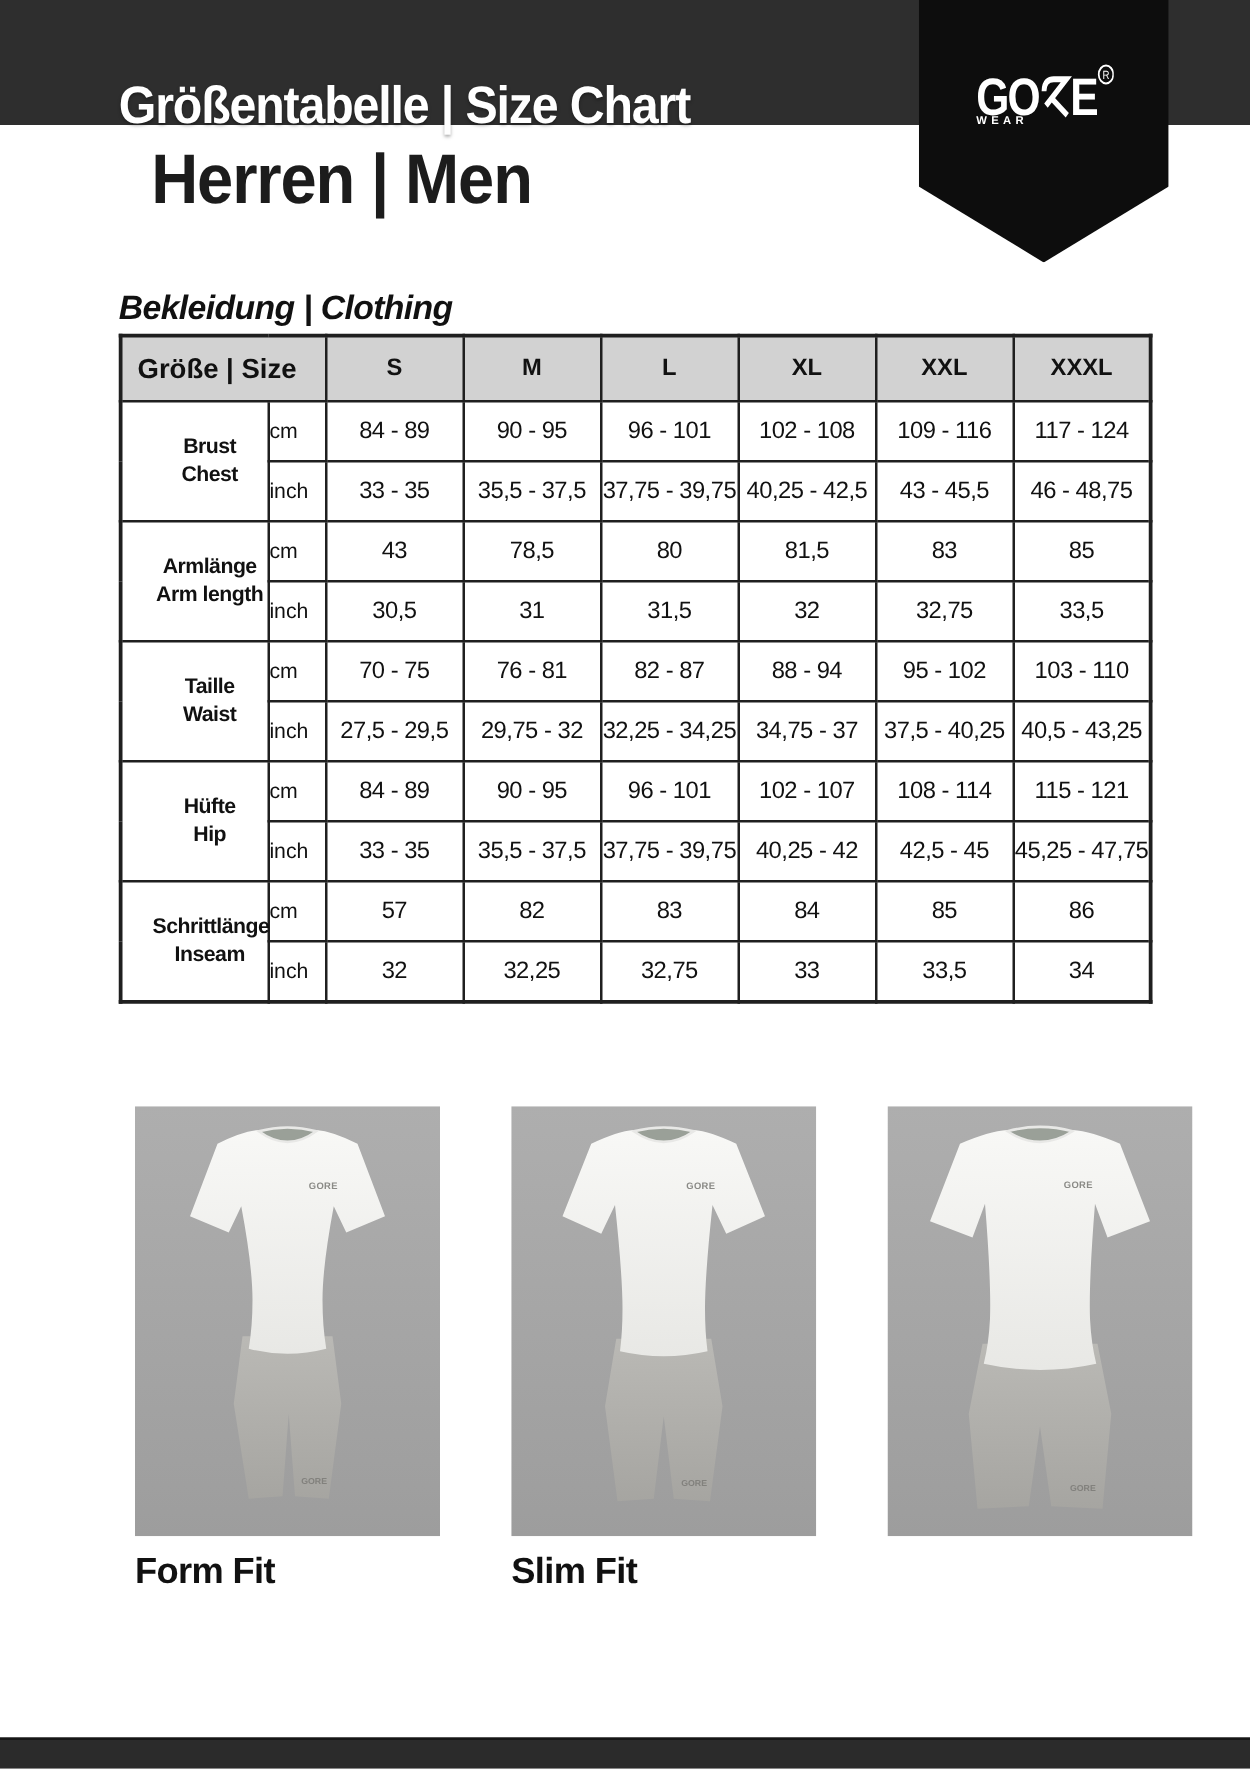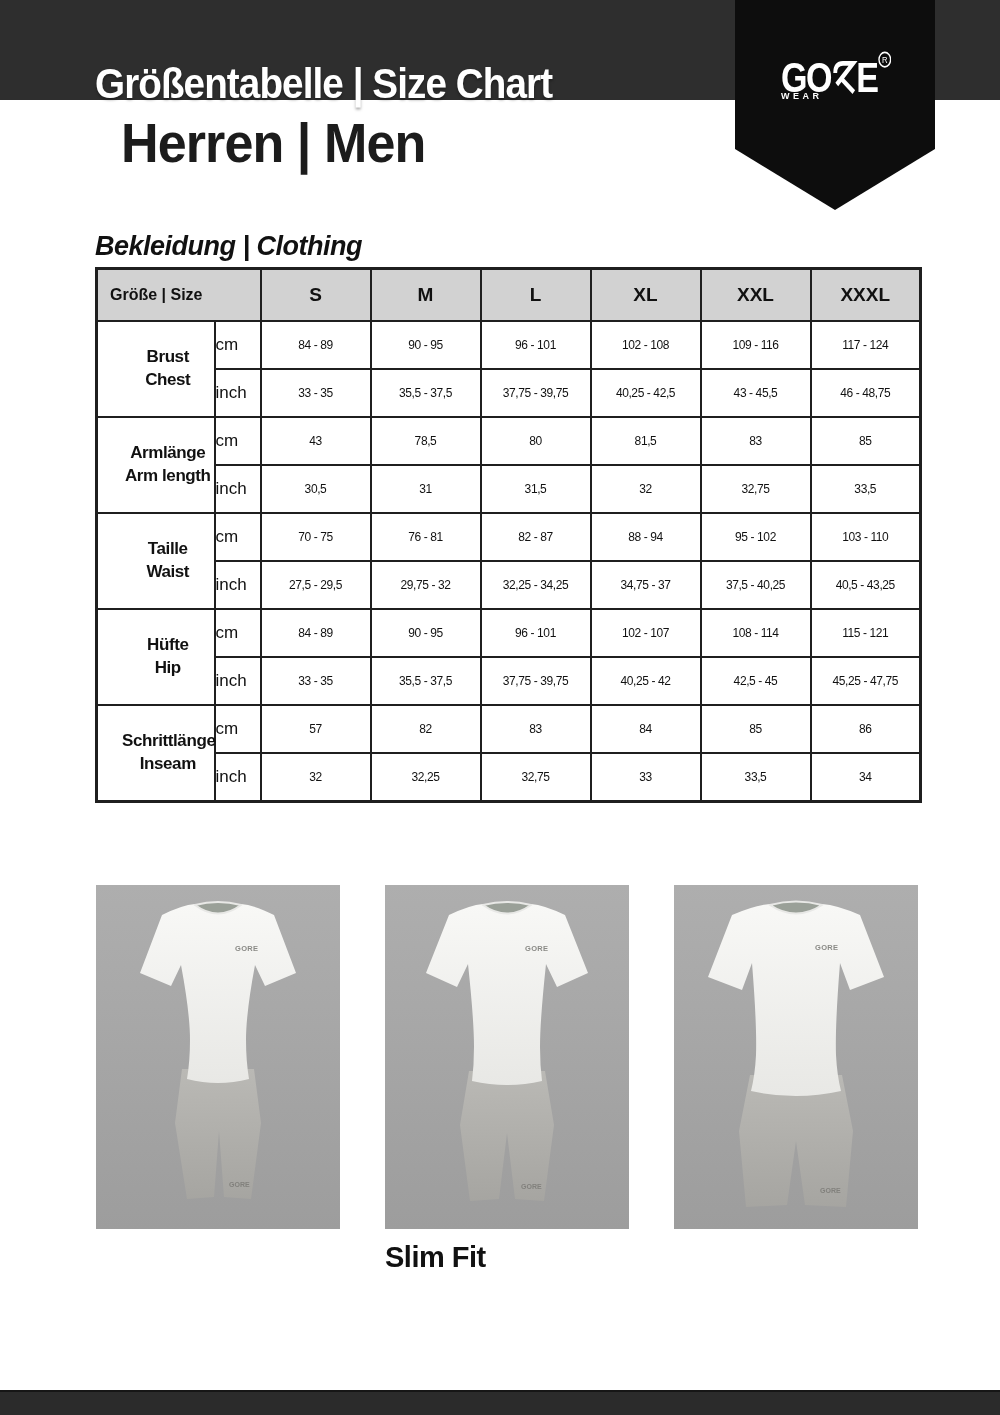--- a/index.html
+++ b/index.html
@@ -33,29 +33,29 @@
     position:absolute;left:95px;top:231px;font-size:27px;font-weight:bold;color:#111111;
     letter-spacing:-0.5px;white-space:nowrap;font-style:italic;
   }
   
   table.size-table{
     position:absolute;left:95px;top:267px;width:825px;border-collapse:collapse;table-layout:fixed;
     border:3px solid #1f1f1f;color:#111111;
   }
   .size-table th,.size-table td{border:2px solid #1f1f1f;padding:0;}
   .size-table thead th{background:#d2d2d2;height:50px;font-size:19px;font-weight:bold;text-align:center;}
-  .size-table thead th.corner{text-align:left;padding-left:12px;font-size:16px;}
+  .size-table thead th.corner{text-align:left;padding-left:12px;font-size:22px;}
   .size-table td{height:46px;background:#ffffff;}
   .size-table td.lbl{text-align:center;padding-left:24px;font-weight:bold;font-size:17px;letter-spacing:-0.4px;white-space:nowrap;}
   .size-table td.lbl span{display:block;line-height:1.35;}
   .size-table td.unit{text-align:left;font-size:17px;}
-  .size-table td.v{text-align:center;font-size:12px;letter-spacing:-0.4px;white-space:nowrap;}
+  .size-table td.v{text-align:center;font-size:19px;letter-spacing:-0.4px;white-space:nowrap;}
   
   .fits{position:absolute;left:96px;top:885px;display:flex;gap:45px;}
-  .fit-card{width:244px;}
+  .fit-card{width:244px;margin-left:12px;}
   .fit-card svg{display:block;}
   .fit-label{margin-top:12px;font-size:29px;font-weight:bold;color:#111111;letter-spacing:-0.5px;white-space:nowrap;}
   
   .footer-bar{position:absolute;left:0;top:1390px;width:1000px;height:25px;background:#2b2b2b;border-top:2px solid #161616;box-sizing:border-box;}
 </style>
 </head>
 <body>
 
 <div class="header-bar">
   <div class="page-title">Größentabelle | Size Chart</div>
@@ -239,20 +239,21 @@
             <stop offset="1" stop-color="#a6a5a1"></stop>
           </linearGradient>
       </defs>
       <rect width="244" height="344" fill="url(#bg1)"></rect>
       <path fill="url(#sh1)" d="M86,184 L158,184 L165,238 L155,314 L128,312 L123,246 L118,312 L91,314 L79,238 Z"></path>
       <text x="133" y="302" font-size="7" font-weight="bold" fill="#82817d">GORE</text>
       <path fill="url(#tee1)" d="M66,30 Q86,20 99,19 Q122,36 145,19 Q158,20 178,30 L200,88 L169,101 L159,80 Q150,128 150,155 Q150,176 153,194 Q122,202 91,194 Q94,176 94,155 Q94,128 85,80 L75,101 L44,88 Z"></path>
       <path fill="#9aa098" stroke="#e8e8e6" stroke-width="2" d="M99,20 Q122,14 145,20 Q122,37 99,20 Z"></path>
       <text x="139" y="66" font-size="7.5" font-weight="bold" fill="#8a8a86" letter-spacing="0.3">GORE</text>
     </svg>
+    <div class="fit-label">Form Fit</div>
   </div>
 
   <div class="fit-card">
     <svg width="244" height="344" viewBox="0 0 244 344">
       <defs>
         <linearGradient id="bg2" x1="0" y1="0" x2="0" y2="1">
             <stop offset="0" stop-color="#aeaeae"></stop>
             <stop offset="1" stop-color="#9d9d9d"></stop>
           </linearGradient>
         <linearGradient id="tee2" x1="0" y1="0" x2="0" y2="1">

